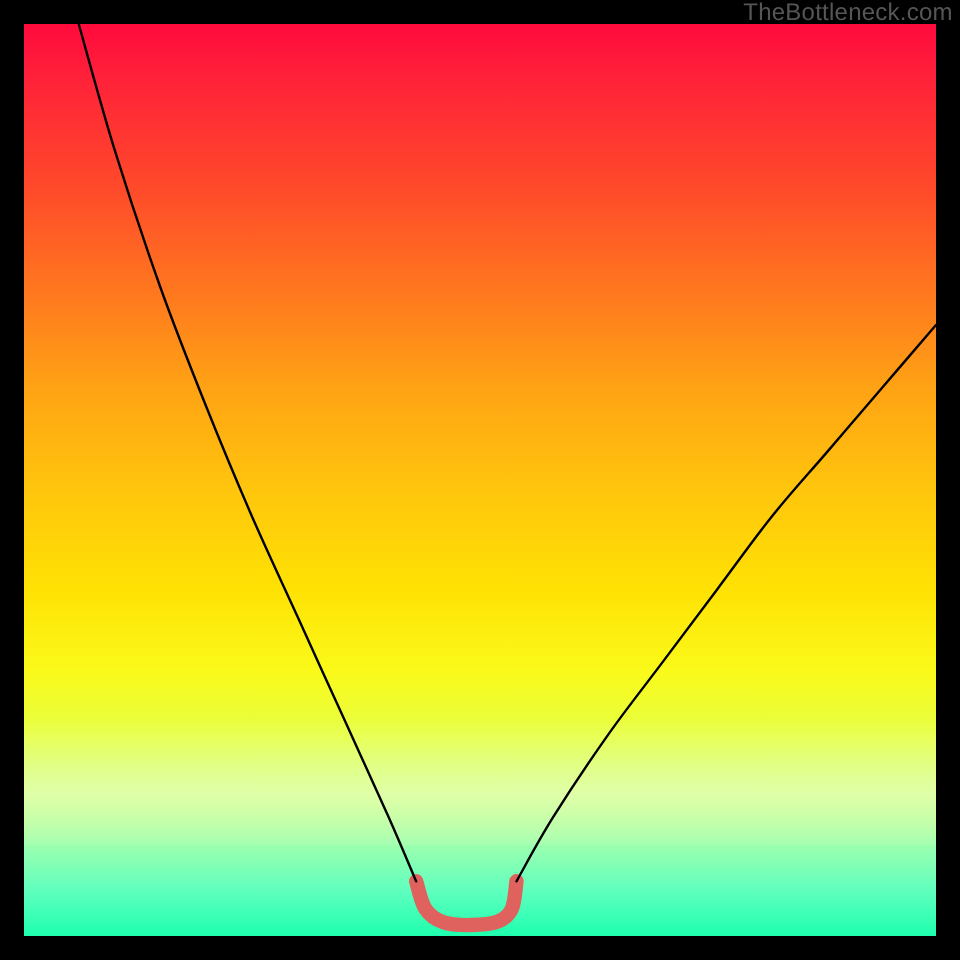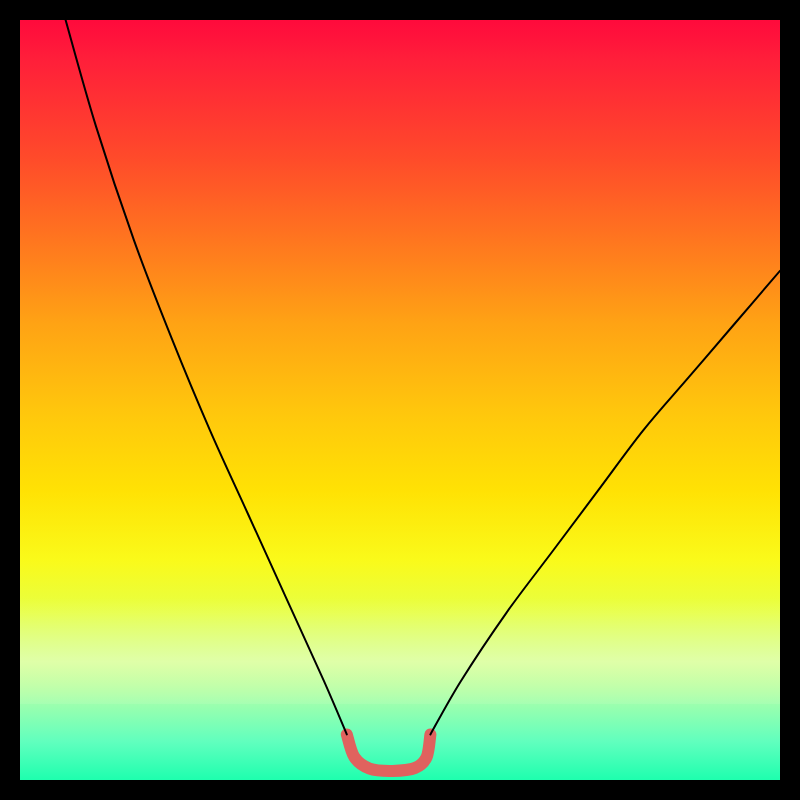--- a/index.html
+++ b/index.html
@@ -83,20 +83,21 @@
     top: 0;
     width: 100%;
     height: 100%;
     overflow: visible;
   }
 </style>
 </head>
 <body>
 
 <div class="chart-frame">
+  <div class="watermark">TheBottleneck.com</div>
 
   <div class="plot-area">
     <div class="gradient"></div>
     <div class="haze"></div>
 
     <svg class="curve-layer" viewBox="0 0 100 100" preserveAspectRatio="none">
       <path id="series-valley" fill="none" stroke-linecap="round" stroke-linejoin="round" vector-effect="non-scaling-stroke" d="M 43 94 C 43.166666666666664 94.5, 43.5 96.25, 44 97 C 44.5 97.75, 45.166666666666664 98.2, 46 98.5 C 46.833333333333336 98.8, 48 98.81666666666666, 49 98.8 C 50 98.78333333333333, 51.25 98.7, 52 98.4 C 52.75 98.10000000000001, 53.166666666666664 97.73333333333333, 53.5 97 C 53.833333333333336 96.26666666666667, 53.916666666666664 94.5, 54 94" stroke="#e0625e" stroke-width="12"></path>
       <path id="series-left" fill="none" stroke-linecap="round" vector-effect="non-scaling-stroke" d="M 6 0 C 6.666666666666667 2.3333333333333335, 8.5 9.166666666666668, 10 14 C 11.5 18.833333333333332, 13.333333333333334 24.333333333333332, 15 29 C 16.666666666666668 33.66666666666667, 18.333333333333332 37.83333333333334, 20 42.00000000000001 C 21.666666666666668 46.16666666666667, 23.333333333333332 50.16666666666667, 25 54 C 26.666666666666668 57.83333333333333, 28.333333333333332 61.333333333333336, 30 65 C 31.666666666666668 68.66666666666667, 33.333333333333336 72.33333333333333, 35 76 C 36.666666666666664 79.66666666666667, 38.666666666666664 84, 40 87 C 41.333333333333336 90, 42.5 92.83333333333333, 43 94" stroke="#000000" stroke-width="2"></path>
       <path id="series-right" fill="none" stroke-linecap="round" vector-effect="non-scaling-stroke" d="M 54 94 C 54.666666666666664 92.83333333333333, 56.333333333333336 89.66666666666667, 58 87 C 59.666666666666664 84.33333333333333, 62 80.83333333333333, 64 78 C 66 75.16666666666667, 68 72.66666666666667, 70 70 C 72 67.33333333333333, 74 64.66666666666667, 76 62 C 78 59.333333333333336, 80 56.5, 82 54 C 84 51.5, 86 49.333333333333336, 88 47 C 90 44.666666666666664, 92 42.333333333333336, 94 40 C 96 37.666666666666664, 99 34.166666666666664, 100 33" stroke="#000000" stroke-width="2"></path>
     </svg>

